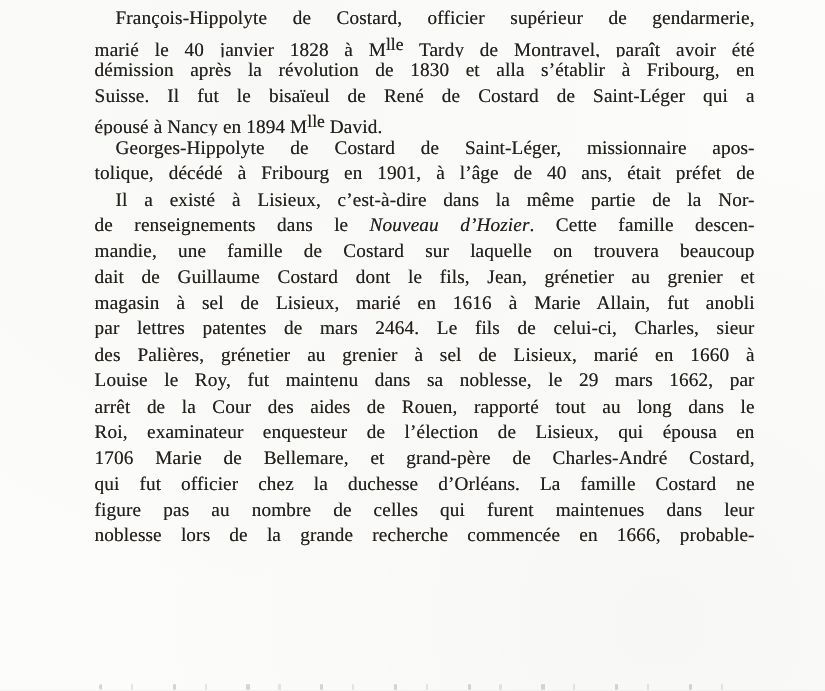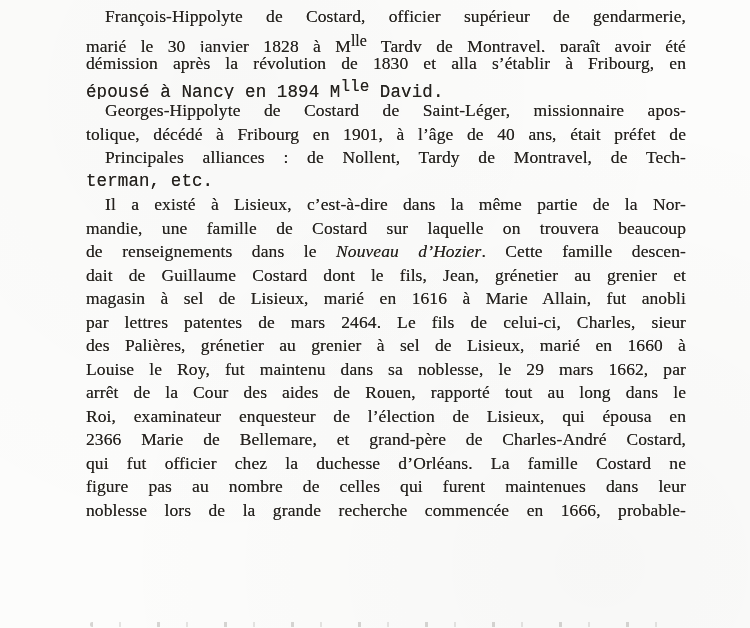--- a/index.html
+++ b/index.html
@@ -36,21 +36,20 @@
     height: 23.5px;
     overflow: hidden;
     text-align: justify;
     text-align-last: justify;
     text-justify: inter-word;
   }
   .line.indent { text-indent: 19px; }
   .line.last {
     text-align: left;
     text-align-last: left;
-    font-family: Liberation Mono, monospace;
   }
   .i { font-style: italic; }
   .sup {
     font-size: 16px;
     vertical-align: 6px;
     letter-spacing: 0;
   }
   
   .cutoff-artifact {
     position: absolute;
@@ -69,43 +68,40 @@
     border-radius: 2px;
   }
 </style>
 </head>
 <body>
 
 <div class="page">
   <div class="text-block">
       <div class="para">
         <div class="line indent"><span>François-Hippolyte de Costard, officier supérieur de gendarmerie,</span></div>
-        <div class="line"><span>marié le 30 janvier 1828 à M</span><span class="sup">lle</span><span> Tardy de Montravel, paraît avoir été</span></div>
+        <div class="line"><span>marié le 40 janvier 1828 à M</span><span class="sup">lle</span><span> Tardy de Montravel, paraît avoir été</span></div>
         <div class="line"><span>démission après la révolution de 1830 et alla s’établir à Fribourg, en</span></div>
+        <div class="line"><span>Suisse. Il fut le bisaïeul de René de Costard de Saint-Léger qui a</span></div>
         <div class="line last"><span>épousé à Nancy en 1894 M</span><span class="sup">lle</span><span> David.</span></div>
       </div>
       <div class="para">
         <div class="line indent"><span>Georges-Hippolyte de Costard de Saint-Léger, missionnaire apos-</span></div>
         <div class="line"><span>tolique, décédé à Fribourg en 1901, à l’âge de 40 ans, était préfet de</span></div>
       </div>
       <div class="para">
-        <div class="line indent"><span>Principales alliances : de Nollent, Tardy de Montravel, de Tech-</span></div>
-        <div class="line last"><span>terman, etc.</span></div>
-      </div>
-      <div class="para">
         <div class="line indent"><span>Il a existé à Lisieux, c’est-à-dire dans la même partie de la Nor-</span></div>
+        <div class="line"><span>de renseignements dans le </span><span class="i">Nouveau d’Hozier</span><span>. Cette famille descen-</span></div>
         <div class="line"><span>mandie, une famille de Costard sur laquelle on trouvera beaucoup</span></div>
-        <div class="line"><span>de renseignements dans le </span><span class="i">Nouveau d’Hozier</span><span>. Cette famille descen-</span></div>
         <div class="line"><span>dait de Guillaume Costard dont le fils, Jean, grénetier au grenier et</span></div>
         <div class="line"><span>magasin à sel de Lisieux, marié en 1616 à Marie Allain, fut anobli</span></div>
         <div class="line"><span>par lettres patentes de mars 2464. Le fils de celui-ci, Charles, sieur</span></div>
         <div class="line"><span>des Palières, grénetier au grenier à sel de Lisieux, marié en 1660 à</span></div>
         <div class="line"><span>Louise le Roy, fut maintenu dans sa noblesse, le 29 mars 1662, par</span></div>
         <div class="line"><span>arrêt de la Cour des aides de Rouen, rapporté tout au long dans le</span></div>
         <div class="line"><span>Roi, examinateur enquesteur de l’élection de Lisieux, qui épousa en</span></div>
-        <div class="line"><span>2366 Marie de Bellemare, et grand-père de Charles-André Costard,</span></div>
+        <div class="line"><span>1706 Marie de Bellemare, et grand-père de Charles-André Costard,</span></div>
         <div class="line"><span>qui fut officier chez la duchesse d’Orléans. La famille Costard ne</span></div>
         <div class="line"><span>figure pas au nombre de celles qui furent maintenues dans leur</span></div>
         <div class="line"><span>noblesse lors de la grande recherche commencée en 1666, probable-</span></div>
       </div>
     </div>
   <div class="cutoff-artifact"></div>
 </div>
 
 </body></html>

